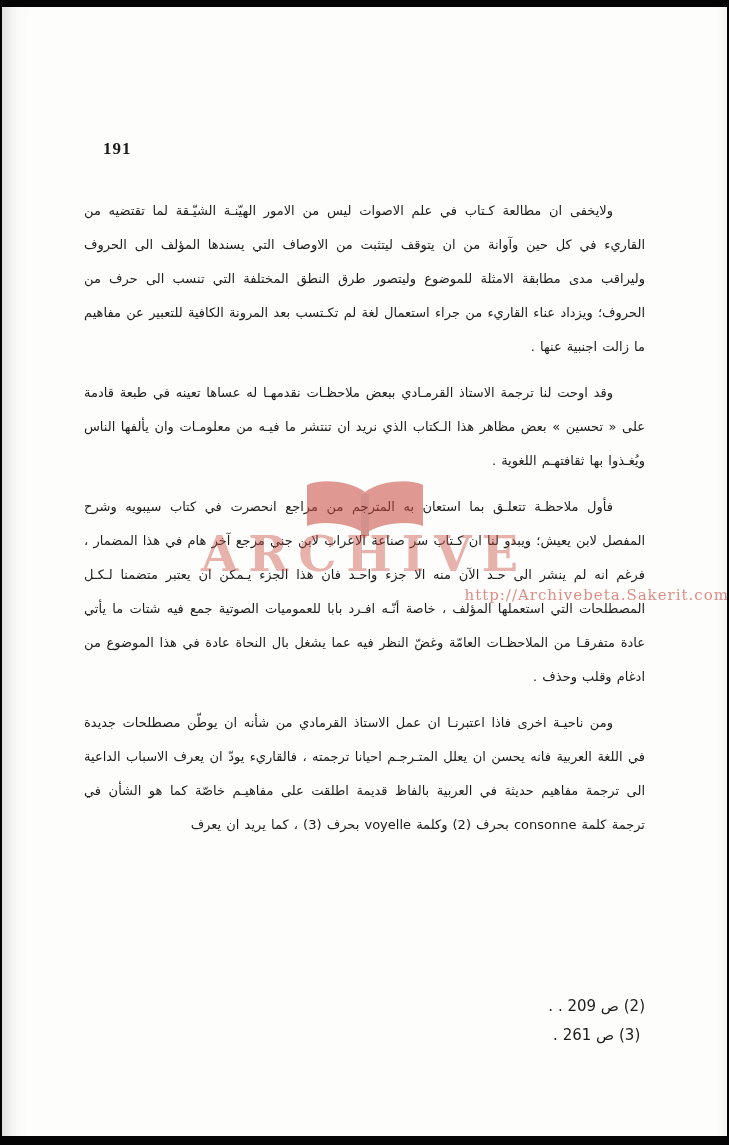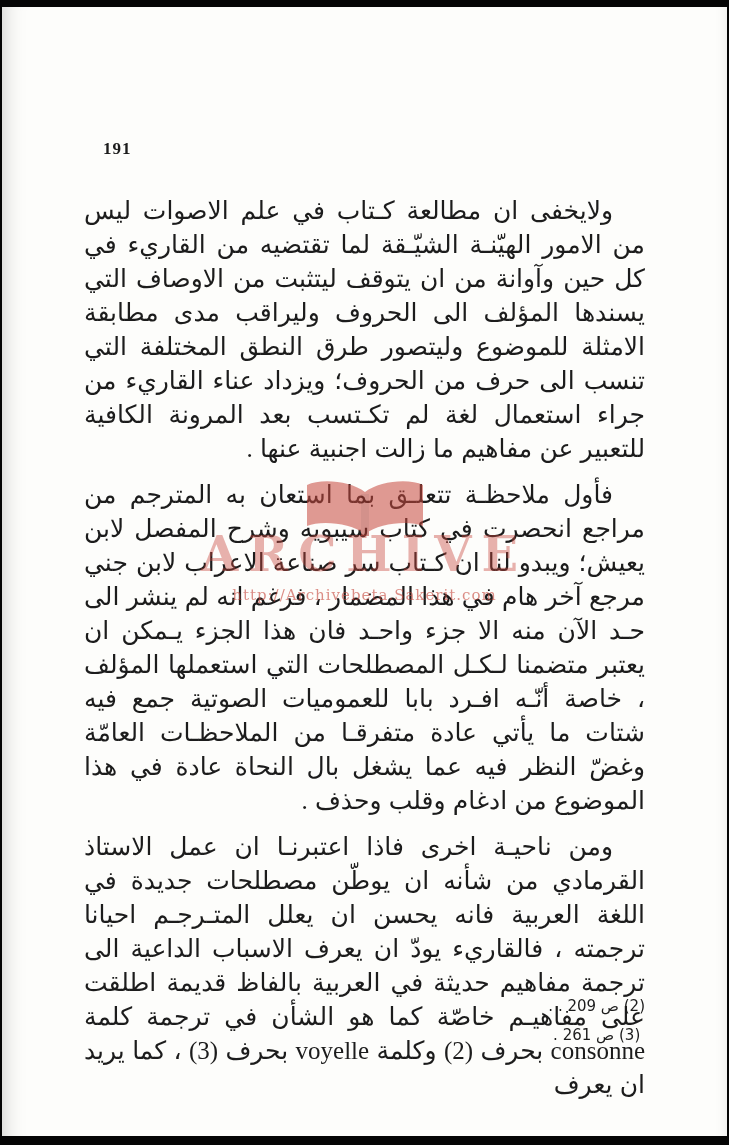--- a/index.html
+++ b/index.html
@@ -48,24 +48,23 @@
     font-weight: bold;
   }
 
   .page-body {
     position: absolute;
     top: 194px;
     right: 84px;
     left: 84px;
     direction: rtl;
     text-align: justify;
-    font-size: 25px;
+    font-size: 13px;
     line-height: 34px;
     z-index: 2;
-    font-family: Liberation Serif, serif;
   }
   .page-body p {
     margin: 0 0 12px 0;
     text-indent: 32px;
     word-spacing: 1px;
   }
 
   .watermark {
     position: absolute;
     top: 478px;
@@ -81,20 +80,21 @@
     font-size: 48px;
     letter-spacing: 10px;
     color: rgba(199, 72, 62, 0.42);
   }
   .wm-url {
     margin-top: 4px;
     font-family: "DejaVu Serif", serif;
     font-size: 15px;
     letter-spacing: 1px;
     color: rgba(199, 72, 62, 0.62);
+    text-align: right;
   }
 
   .footnotes {
     position: absolute;
     top: 992px;
     right: 84px;
     direction: rtl;
     text-align: center;
     font-size: 15px;
     line-height: 29px;
@@ -110,20 +110,21 @@
   <div class="edge edge-bottom"></div>
   <div class="edge edge-left"></div>
   <div class="edge edge-right"></div>
 
   <header class="page-header">
     <span class="page-number">191</span>
   </header>
 
   <main class="page-body">
     <p>ولايخفى ان مطالعة كـتاب في علم الاصوات ليس من الامور الهيّنـة الشيّـقة لما تقتضيه من القاريء في كل حين وآوانة من ان يتوقف ليتثبت من الاوصاف التي يسندها المؤلف الى الحروف وليراقب مدى مطابقة الامثلة للموضوع وليتصور طرق النطق المختلفة التي تنسب الى حرف من الحروف؛ ويزداد عناء القاريء من جراء استعمال لغة لم تكـتسب بعد المرونة الكافية للتعبير عن مفاهيم ما زالت اجنبية عنها .</p>
+    <p>وقد اوحت لنا ترجمة الاستاذ القرمـادي ببعض ملاحظـات نقدمهـا له عساها تعينه في طبعة قادمة على « تحسين » بعض مظاهر هذا الـكتاب الذي نريد ان تنتشر ما فيـه من معلومـات وان يألفها الناس ويُغـذوا بها ثقافتهـم اللغوية .</p>
     <p>فأول ملاحظـة تتعلـق بما استعان به المترجم من مراجع انحصرت في كتاب سيبويه وشرح المفصل لابن يعيش؛ ويبدو لنا ان كـتاب سر صناعة الاعراب لابن جني مرجع آخر هام في هذا المضمار ، فرغم انه لم ينشر الى حـد الآن منه الا جزء واحـد فان هذا الجزء يـمكن ان يعتبر متضمنا لـكـل المصطلحات التي استعملها المؤلف ، خاصة أنّـه افـرد بابا للعموميات الصوتية جمع فيه شتات ما يأتي عادة متفرقـا من الملاحظـات العامّة وغضّ النظر فيه عما يشغل بال النحاة عادة في هذا الموضوع من ادغام وقلب وحذف .</p>
     <p>ومن ناحيـة اخرى فاذا اعتبرنـا ان عمل الاستاذ القرمادي من شأنه ان يوطّن مصطلحات جديدة في اللغة العربية فانه يحسن ان يعلل المتـرجـم احيانا ترجمته ، فالقاريء يودّ ان يعرف الاسباب الداعية الى ترجمة مفاهيم حديثة في العربية بالفاظ قديمة اطلقت على مفاهيـم خاصّة كما هو الشأن في ترجمة كلمة consonne بحرف (2) وكلمة voyelle بحرف (3) ، كما يريد ان يعرف</p>
   </main>
 
   <div class="watermark">
     <svg class="wm-book" width="132" height="64" viewBox="0 0 132 64" aria-hidden="true">
       <path d="M66 14 C52 3 22 0 8 7 L8 48 C22 42 52 45 66 56 Z" fill="#c7483e"></path>
       <path d="M66 14 C80 3 110 0 124 7 L124 48 C110 42 80 45 66 56 Z" fill="#c7483e"></path>
       <path d="M62 16 L62 58 L70 58 L70 16 Z" fill="#b23a31"></path>
     </svg>

